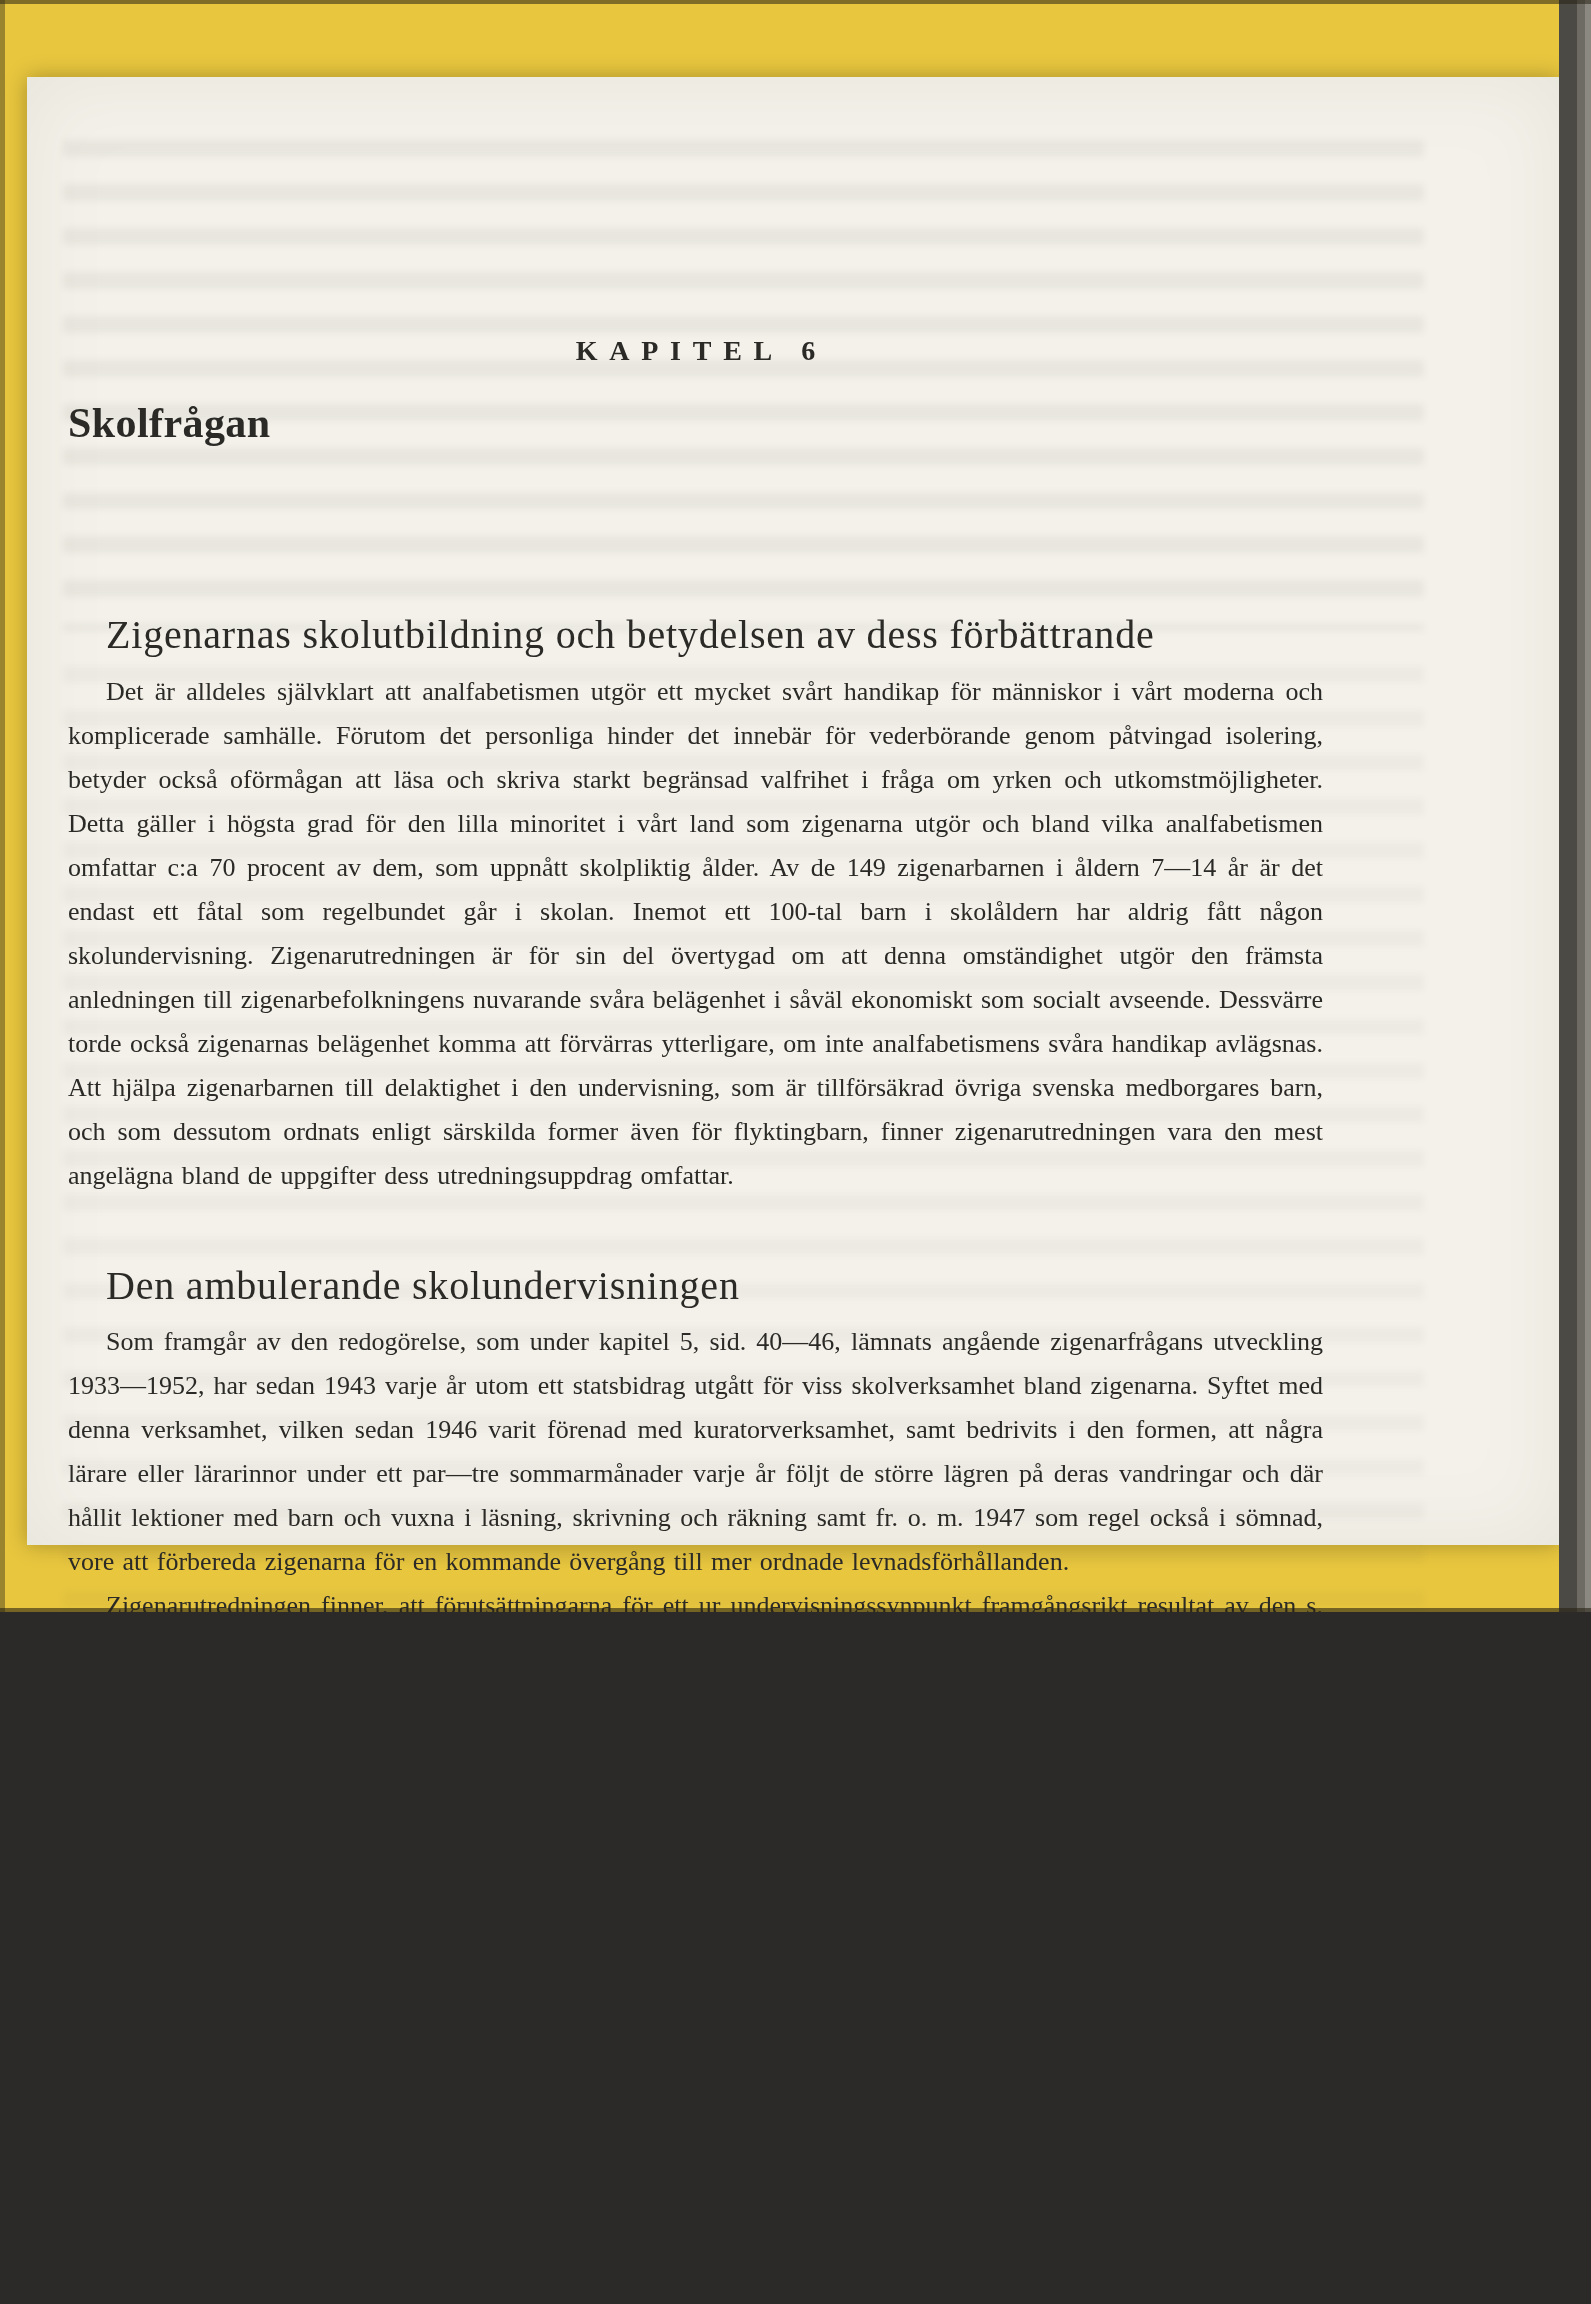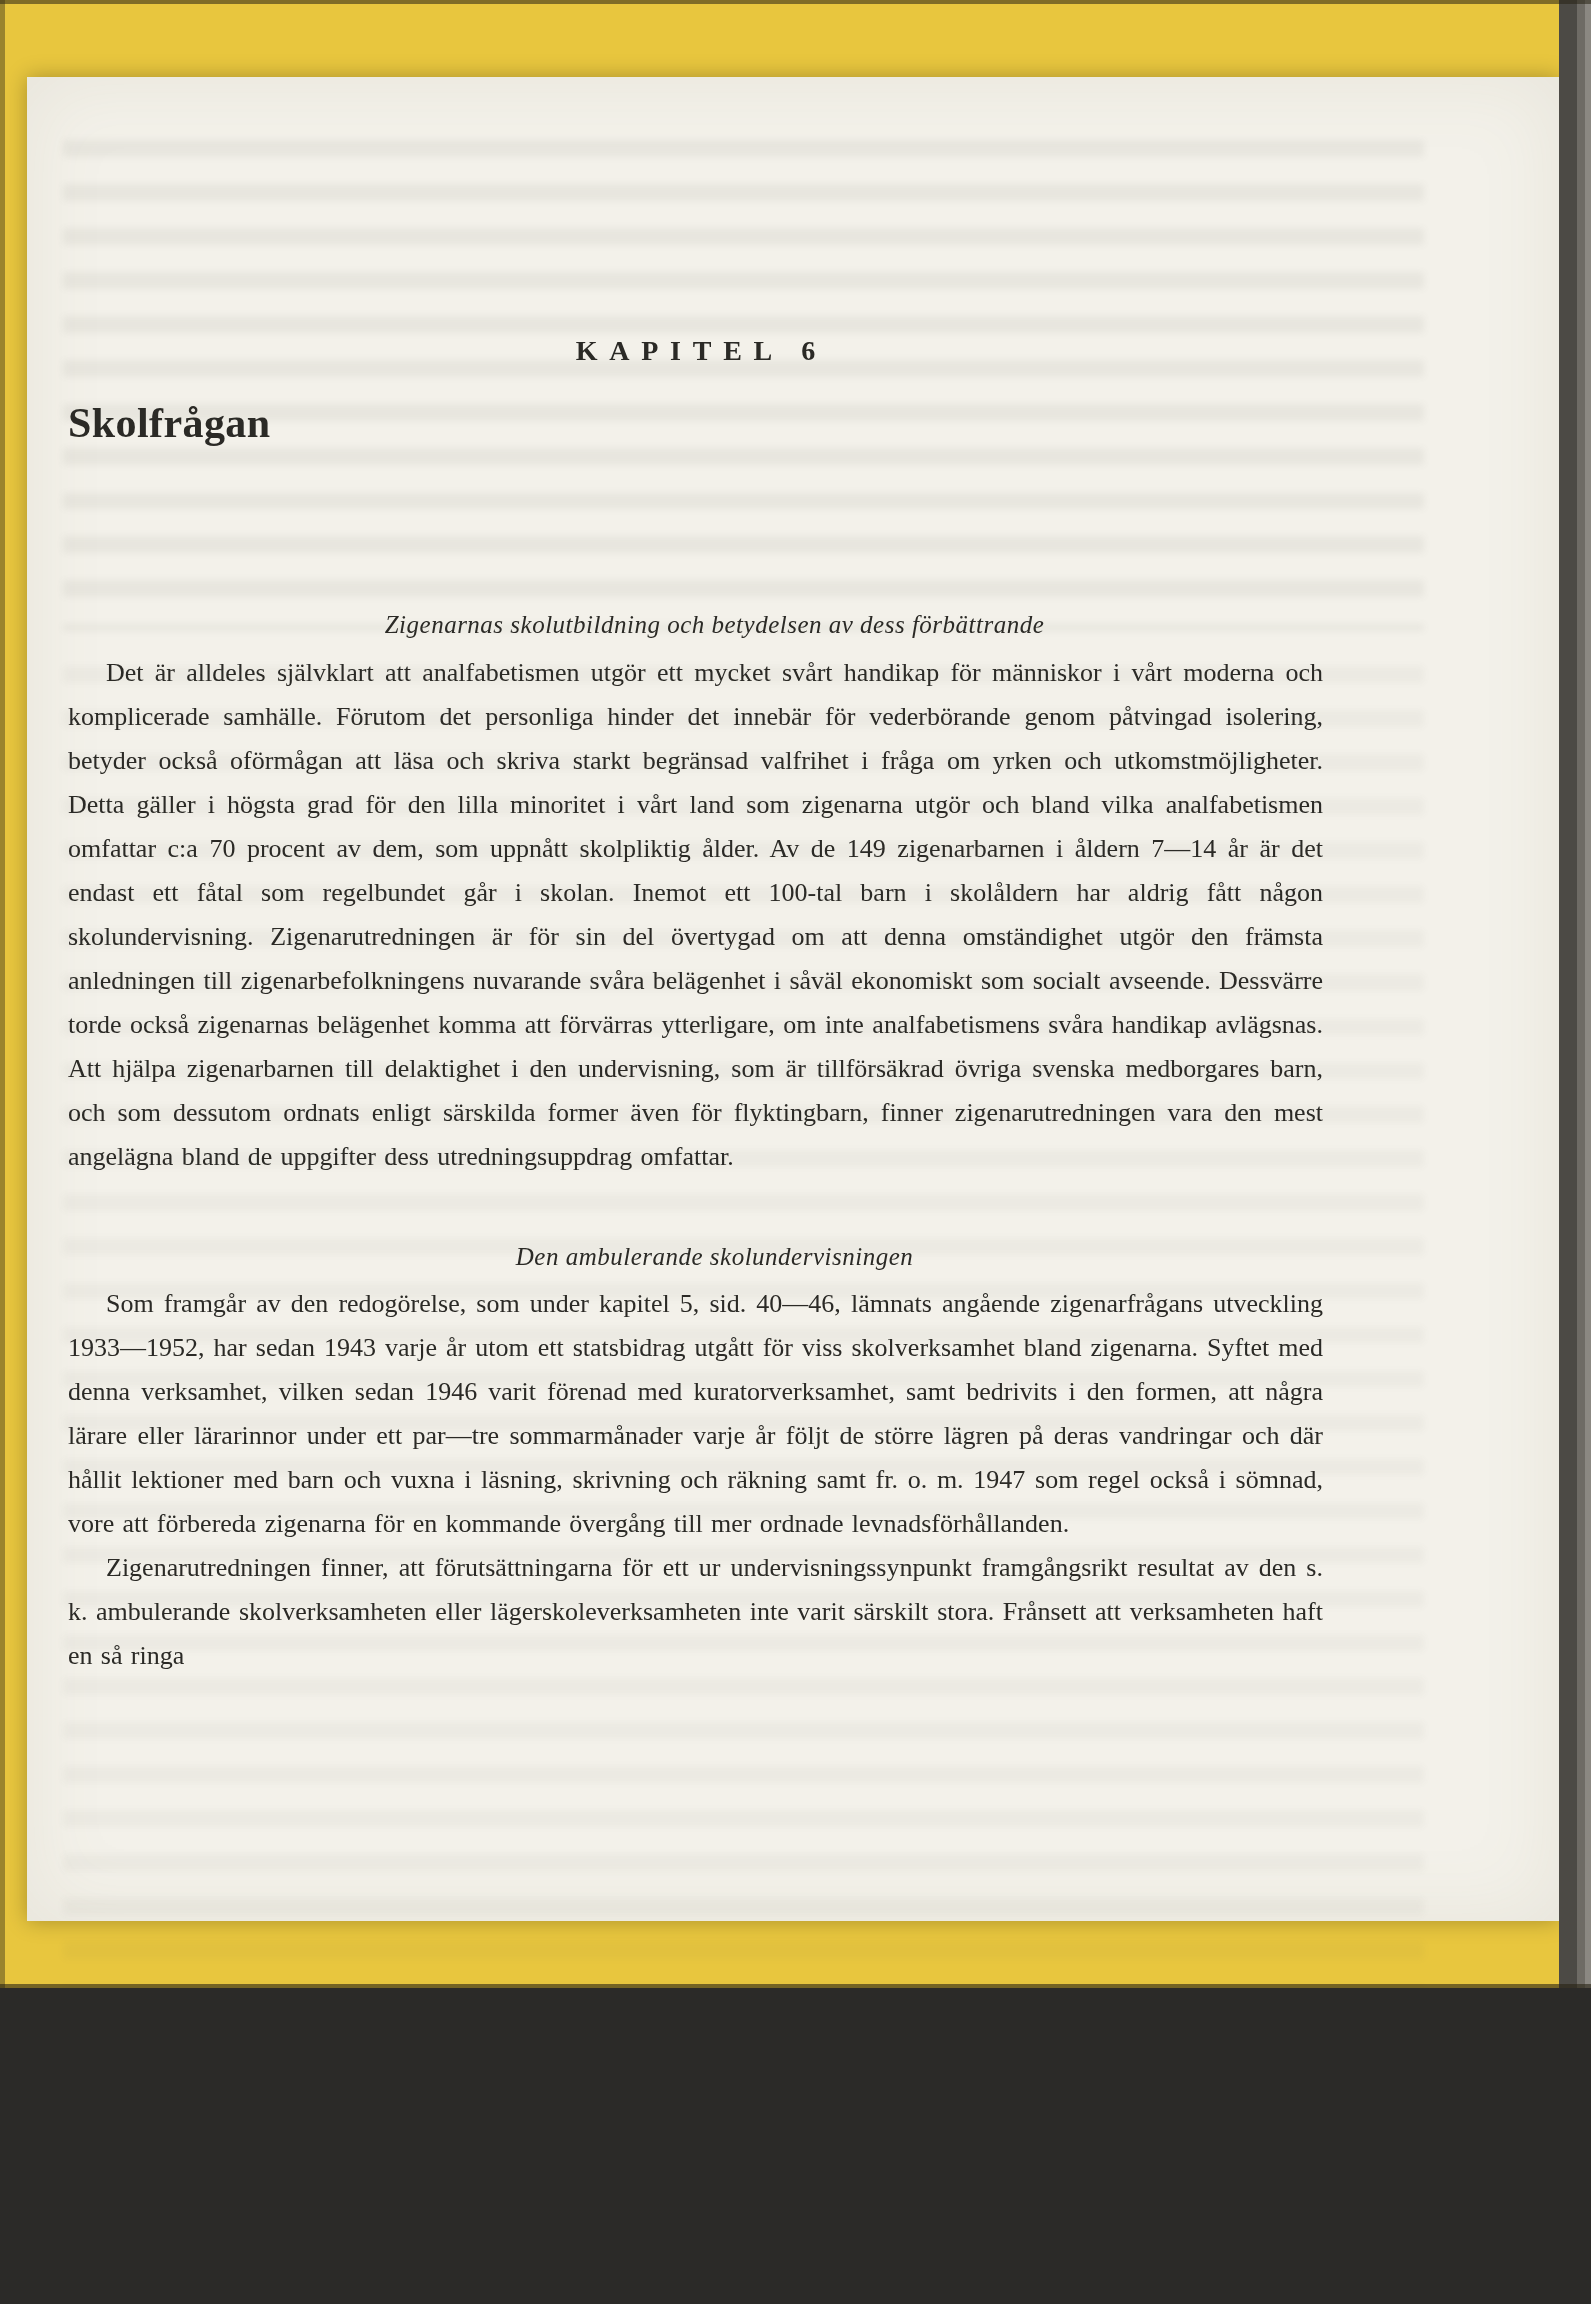--- a/index.html
+++ b/index.html
@@ -1,17 +1,17 @@
 <!DOCTYPE html>
 <html style="--cover: #e8c63e; --paper: #f3f1ea; --ink: #2b2a26; --edge: #4c4a45;font-size:14.4px"><head>
 <meta charset="utf-8">
 <style>
   html,body { margin:0; padding:0; background:#2b2a28; }
   .stage {
-    position:relative; width:1591px; height:1988px; overflow:hidden;
+    position:relative; width:1591px; height:1612px; overflow:hidden;
     background: var(--cover, #e8c63e);
     font-family: "Liberation Serif", "DejaVu Serif", serif;
   }
   
   .scan-edge-top    { position:absolute; left:0; top:0; width:100%; height:3.6px; background:rgba(40,35,20,.55); z-index:5; }
   .scan-edge-bottom { position:absolute; left:0; bottom:0; width:100%; height:4.5px; background:rgba(40,35,20,.6); z-index:5; }
   .scan-edge-left   { position:absolute; left:0; top:0; width:5.4px; height:100%; background:rgba(60,50,25,.45); z-index:5; }
   
   .book-edge {
     position:absolute; right:0; top:0; width:32px; height:100%; z-index:4;
@@ -41,23 +41,22 @@
   }
   .chapter-label {
     margin-top:258px; text-align:center;
     font-size:28px; font-weight:bold; letter-spacing:0.42em; text-indent:0.42em;
   }
   .page-title {
     margin-top:32px; 
     font-size:42px; font-weight:bold; letter-spacing:0.01em;
   }
   .section-heading {
-    font-style:italic; font-size:25px; letter-spacing:0.02em;
+    font-size:40px; letter-spacing:0.02em;
     padding-left:38px;
-    text-align:center;
   }
   .sec1 .section-heading { margin-top:164px; }
   .sec2 .section-heading { margin-top:64px; }
   .para {
     margin:11.7px 0 0 0;
     font-size:26px; line-height:44px;
     text-align:justify; text-indent:38px;
     word-spacing:1.8px;
   }
   .para + .para { margin-top:0; }

